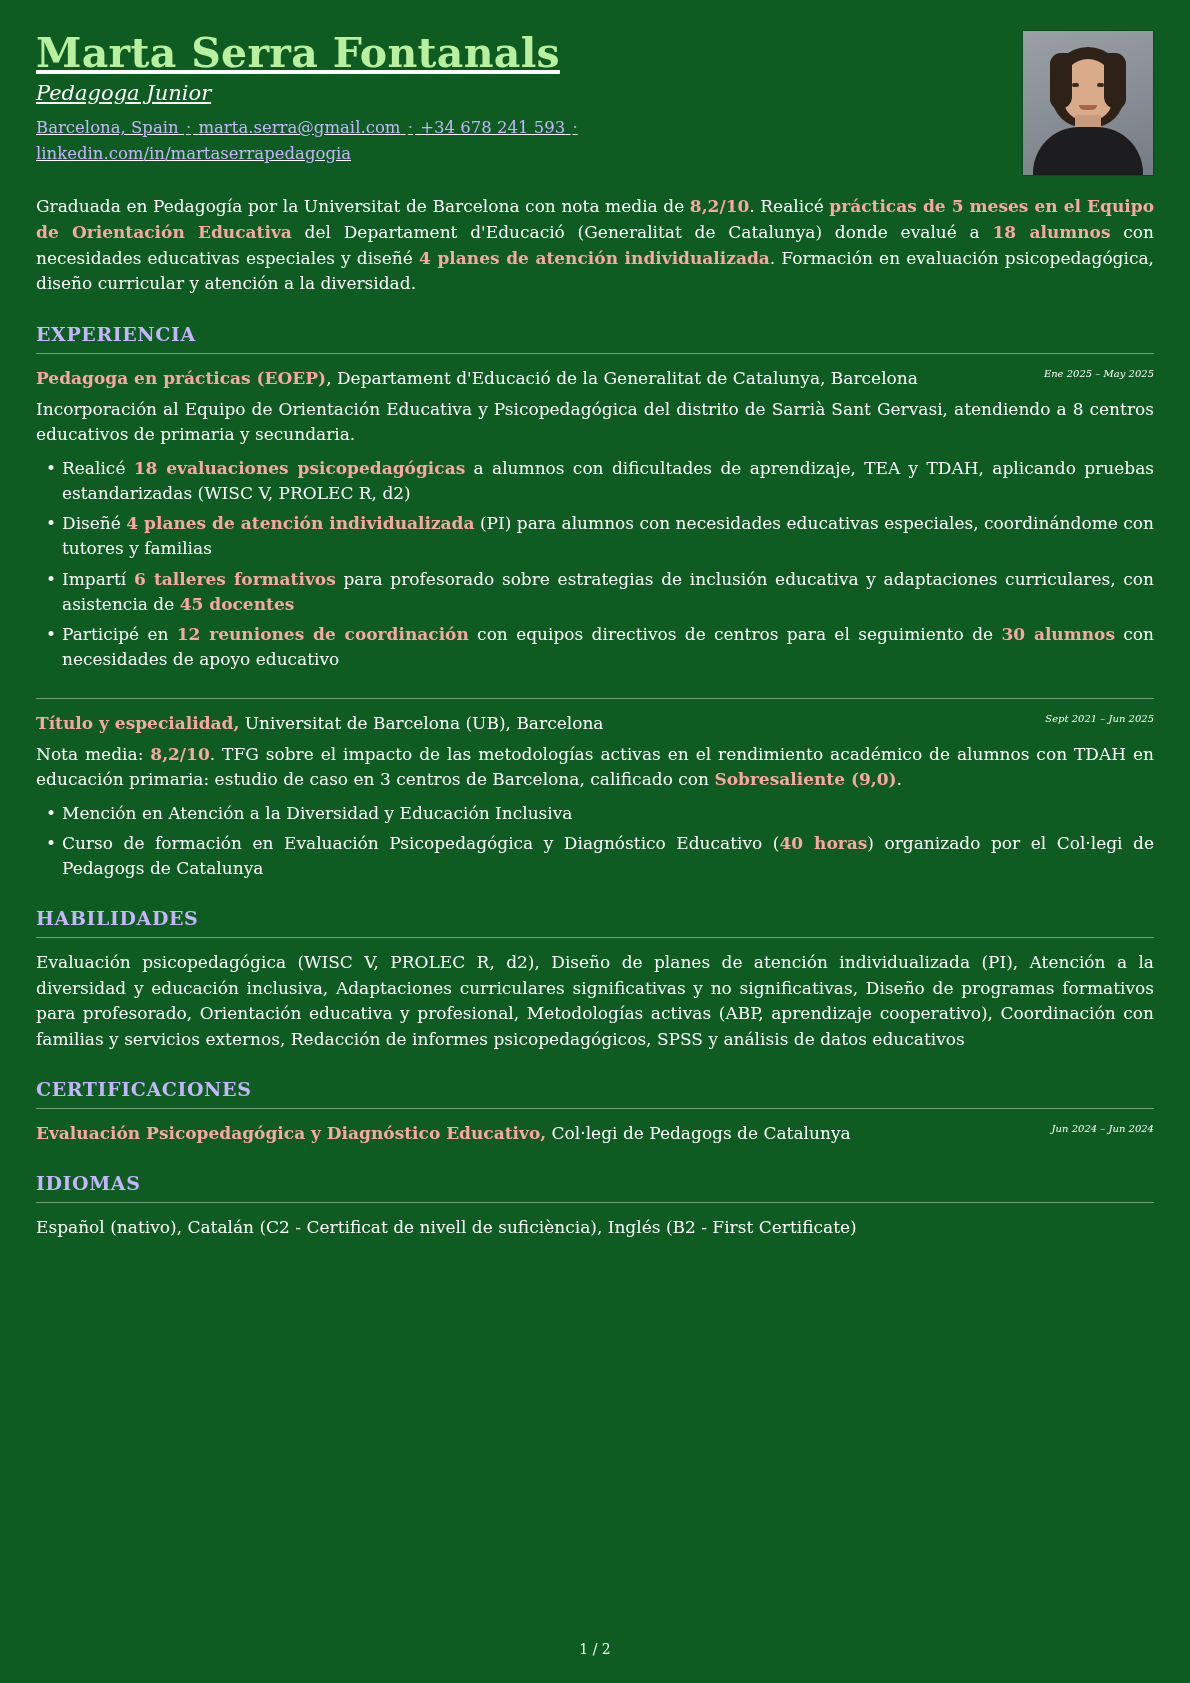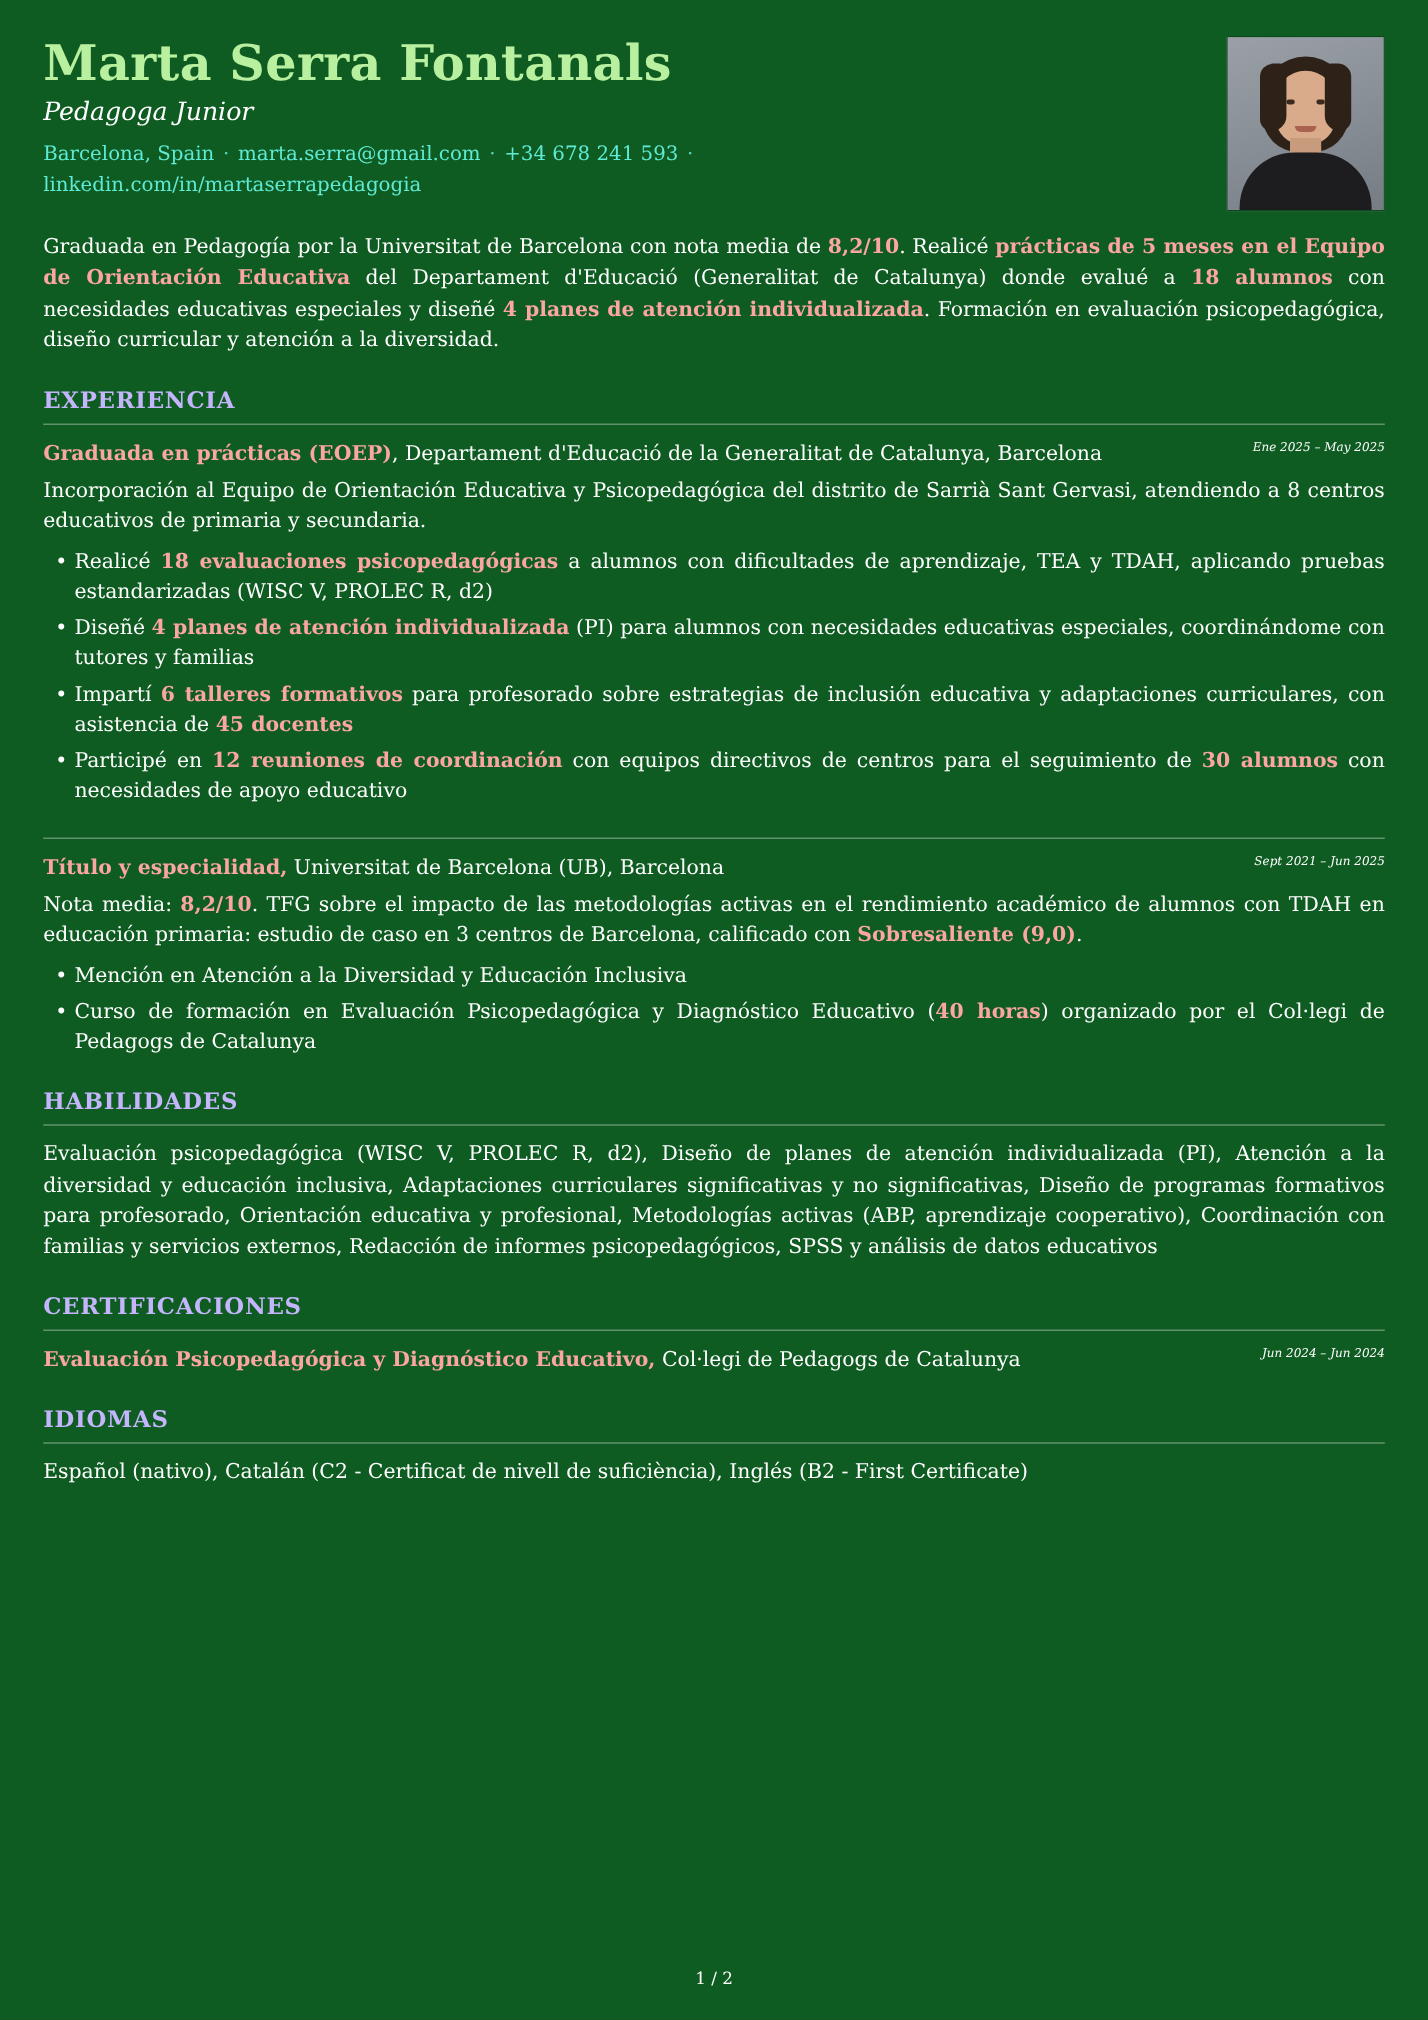--- a/index.html
+++ b/index.html
@@ -22,40 +22,40 @@
     position: relative;
   }
 
   
   .header {
     display: flex;
     align-items: flex-start;
     justify-content: space-between;
     gap: 20px;
   }
-  .header-left { flex: 1 1 auto; padding-top: 2px; }
+  .header-left { flex: 1 1 auto; padding-top: 2px; text-decoration: underline; }
   .name {
     font-family: "DejaVu Serif", serif;
     font-weight: bold;
     font-size: 41px;
     line-height: 1.05;
     color: #b8f0a0;
     letter-spacing: 0.3px;
     margin: 0 0 6px 0;
   }
   .title {
     font-style: italic;
     font-size: 21px;
     color: #ffffff;
     margin: 0 0 10px 0;
   }
   .contact {
     font-size: 16.5px;
     line-height: 1.55;
-    color: #5eead4;
+    color: #c4b5fd;
     max-width: 700px;
   }
   .contact .sep { opacity: 0.85; padding: 0 2px; }
 
   .photo {
     width: 132px;
     height: 146px;
     flex: 0 0 auto;
     border: 1px solid #0b4a1b;
     background: #8d9299;
@@ -236,21 +236,21 @@
   </div>
 
   <div class="summary"><span>Graduada en Pedagogía por la Universitat de Barcelona con nota media de </span><b>8,2/10</b><span>. Realicé </span><b>prácticas de 5 meses en el Equipo de Orientación Educativa</b><span> del Departament d'Educació (Generalitat de Catalunya) donde evalué a </span><b>18 alumnos</b><span> con necesidades educativas especiales y diseñé </span><b>4 planes de atención individualizada</b><span>. Formación en evaluación psicopedagógica, diseño curricular y atención a la diversidad.</span></div>
 
   <div class="section">
     <div class="section-title">EXPERIENCIA</div>
     <div class="rule"></div>
 
     <div class="entry">
       <div class="entry-head">
-        <div class="entry-heading"><b>Graduada en prácticas (EOEP)</b><span>, Departament d'Educació de la Generalitat de Catalunya, Barcelona</span></div>
+        <div class="entry-heading"><b>Pedagoga en prácticas (EOEP)</b><span>, Departament d'Educació de la Generalitat de Catalunya, Barcelona</span></div>
         <div class="entry-date">Ene 2025 – May 2025</div>
       </div>
       <div class="entry-desc">Incorporación al Equipo de Orientación Educativa y Psicopedagógica del distrito de Sarrià Sant Gervasi, atendiendo a 8 centros educativos de primaria y secundaria.</div>
       <ul class="bullets">
           <li><span>Realicé </span><b>18 evaluaciones psicopedagógicas</b><span> a alumnos con dificultades de aprendizaje, TEA y TDAH, aplicando pruebas estandarizadas (WISC V, PROLEC R, d2)</span></li>
           <li><span>Diseñé </span><b>4 planes de atención individualizada</b><span> (PI) para alumnos con necesidades educativas especiales, coordinándome con tutores y familias</span></li>
           <li><span>Impartí </span><b>6 talleres formativos</b><span> para profesorado sobre estrategias de inclusión educativa y adaptaciones curriculares, con asistencia de </span><b>45 docentes</b></li>
           <li><span>Participé en </span><b>12 reuniones de coordinación</b><span> con equipos directivos de centros para el seguimiento de </span><b>30 alumnos</b><span> con necesidades de apoyo educativo</span></li>
         </ul>
     </div>

